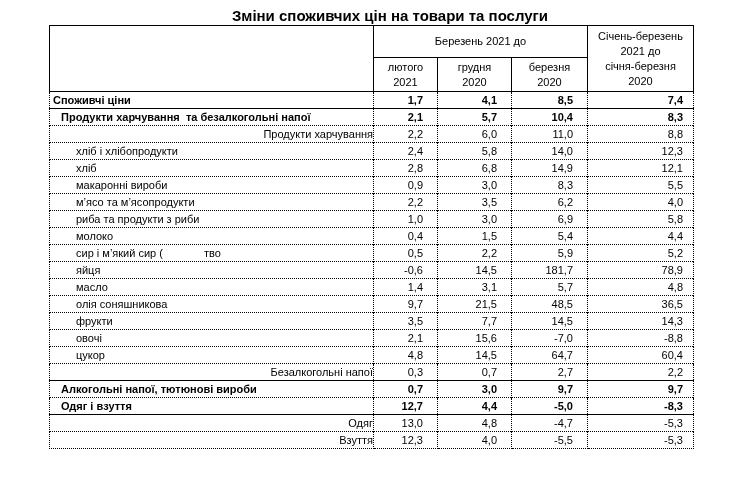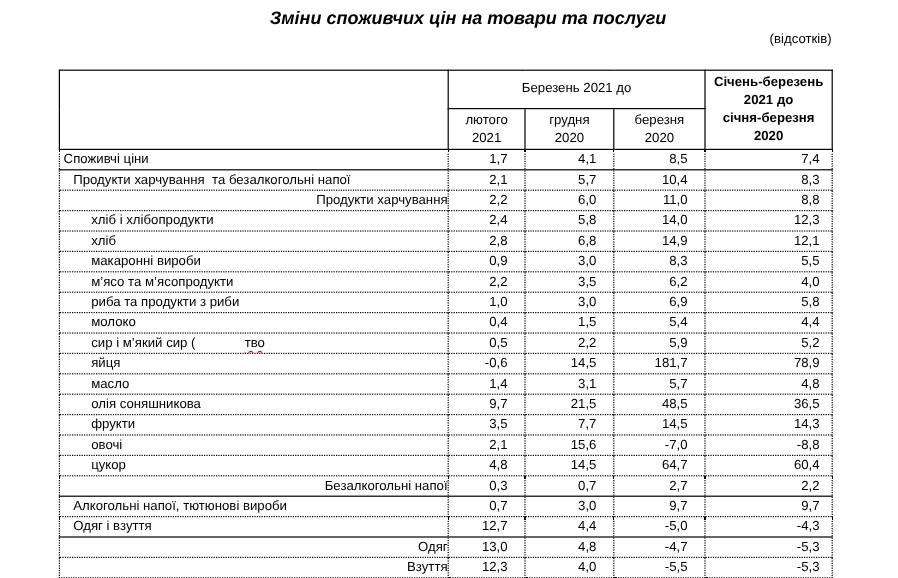--- a/index.html
+++ b/index.html
@@ -18,33 +18,32 @@
   }
   .title {
     position: absolute;
     top: 7px;
     left: 49px;
     width: 682px;
     text-align: center;
     font-size: 15px;
     font-weight: bold;
     white-space: pre;
-    font-style: italic;
   }
   .unit-note {
     position: absolute;
     top: 27px;
     left: 49px;
     width: 644px;
     text-align: right;
     font-size: 11px;
   }
   table.price-table {
     position: absolute;
-    top: 58px;
+    top: 25px;
     left: 49px;
     width: 644px;
     border-collapse: collapse;
     table-layout: fixed;
     font-size: 11px;
   }
   col.c-label { width: 324px; }
   col.c-v1 { width: 64px; }
   col.c-v2 { width: 74px; }
   col.c-v3 { width: 76px; }
@@ -56,35 +55,35 @@
     font-size: 11px;
     line-height: 15px;
     padding: 1px 0;
     text-align: center;
     vertical-align: middle;
     white-space: pre-line;
     background: #ffffff;
   }
   th.group-header { height: 29px; }
   tr.sub-row th { height: 31px; }
-  th.period-header { line-height: 15px; font-weight: bold; }
+  th.period-header { line-height: 15px; }
 
   tbody td {
     height: 16px;
     line-height: 16px;
     padding: 0;
     border-left: 1px dotted #000000;
     border-right: 1px dotted #000000;
     vertical-align: middle;
     overflow: hidden;
   }
   tbody tr.bt-solid td { border-top: 1px solid #000000; }
   tbody tr.bt-dotted td { border-top: 1px dotted #000000; }
   tbody tr:last-child td { border-bottom: 1px dotted #000000; }
-  tbody tr.bold td { font-weight: normal; }
+  tbody tr.bold td { font-weight: bold; }
 
   td.label { text-align: left; white-space: pre; }
   td.label.ind0 { padding-left: 3px; }
   td.label.ind1 { padding-left: 11px; }
   td.label.ind2 { padding-left: 18px; text-align: right; }
   td.label.ind3 { padding-left: 26px; }
 
   td.num { text-align: right; padding-right: 14px; }
   td.num.last { padding-right: 10px; }
 
@@ -255,21 +254,21 @@
           <td class="num">0,7</td>
           <td class="num">3,0</td>
           <td class="num">9,7</td>
           <td class="num last">9,7</td>
         </tr>
         <tr class="bold bt-dotted">
           <td class="label ind1">Одяг і взуття</td>
           <td class="num">12,7</td>
           <td class="num">4,4</td>
           <td class="num">-5,0</td>
-          <td class="num last">-4,3</td>
+          <td class="num last">-8,3</td>
         </tr>
         <tr class="bt-solid">
           <td class="label ind2">Одяг</td>
           <td class="num">13,0</td>
           <td class="num">4,8</td>
           <td class="num">-4,7</td>
           <td class="num last">-5,3</td>
         </tr>
         <tr class="bt-dotted">
           <td class="label ind2">Взуття</td>

